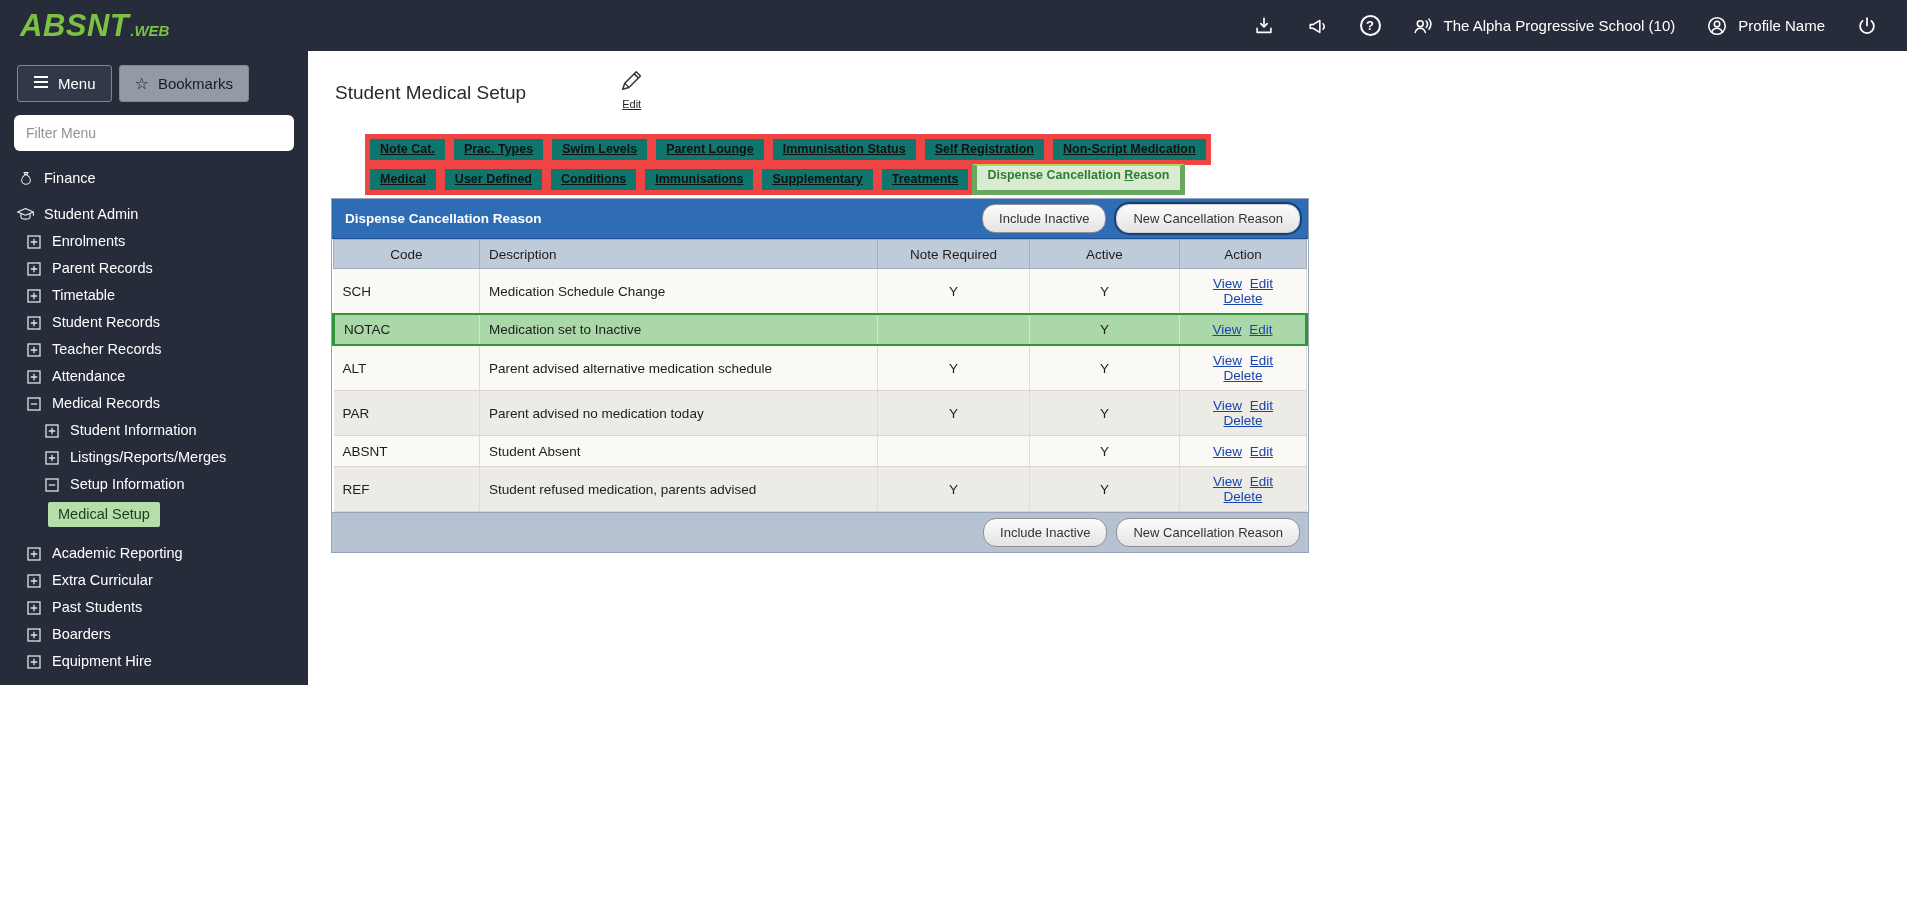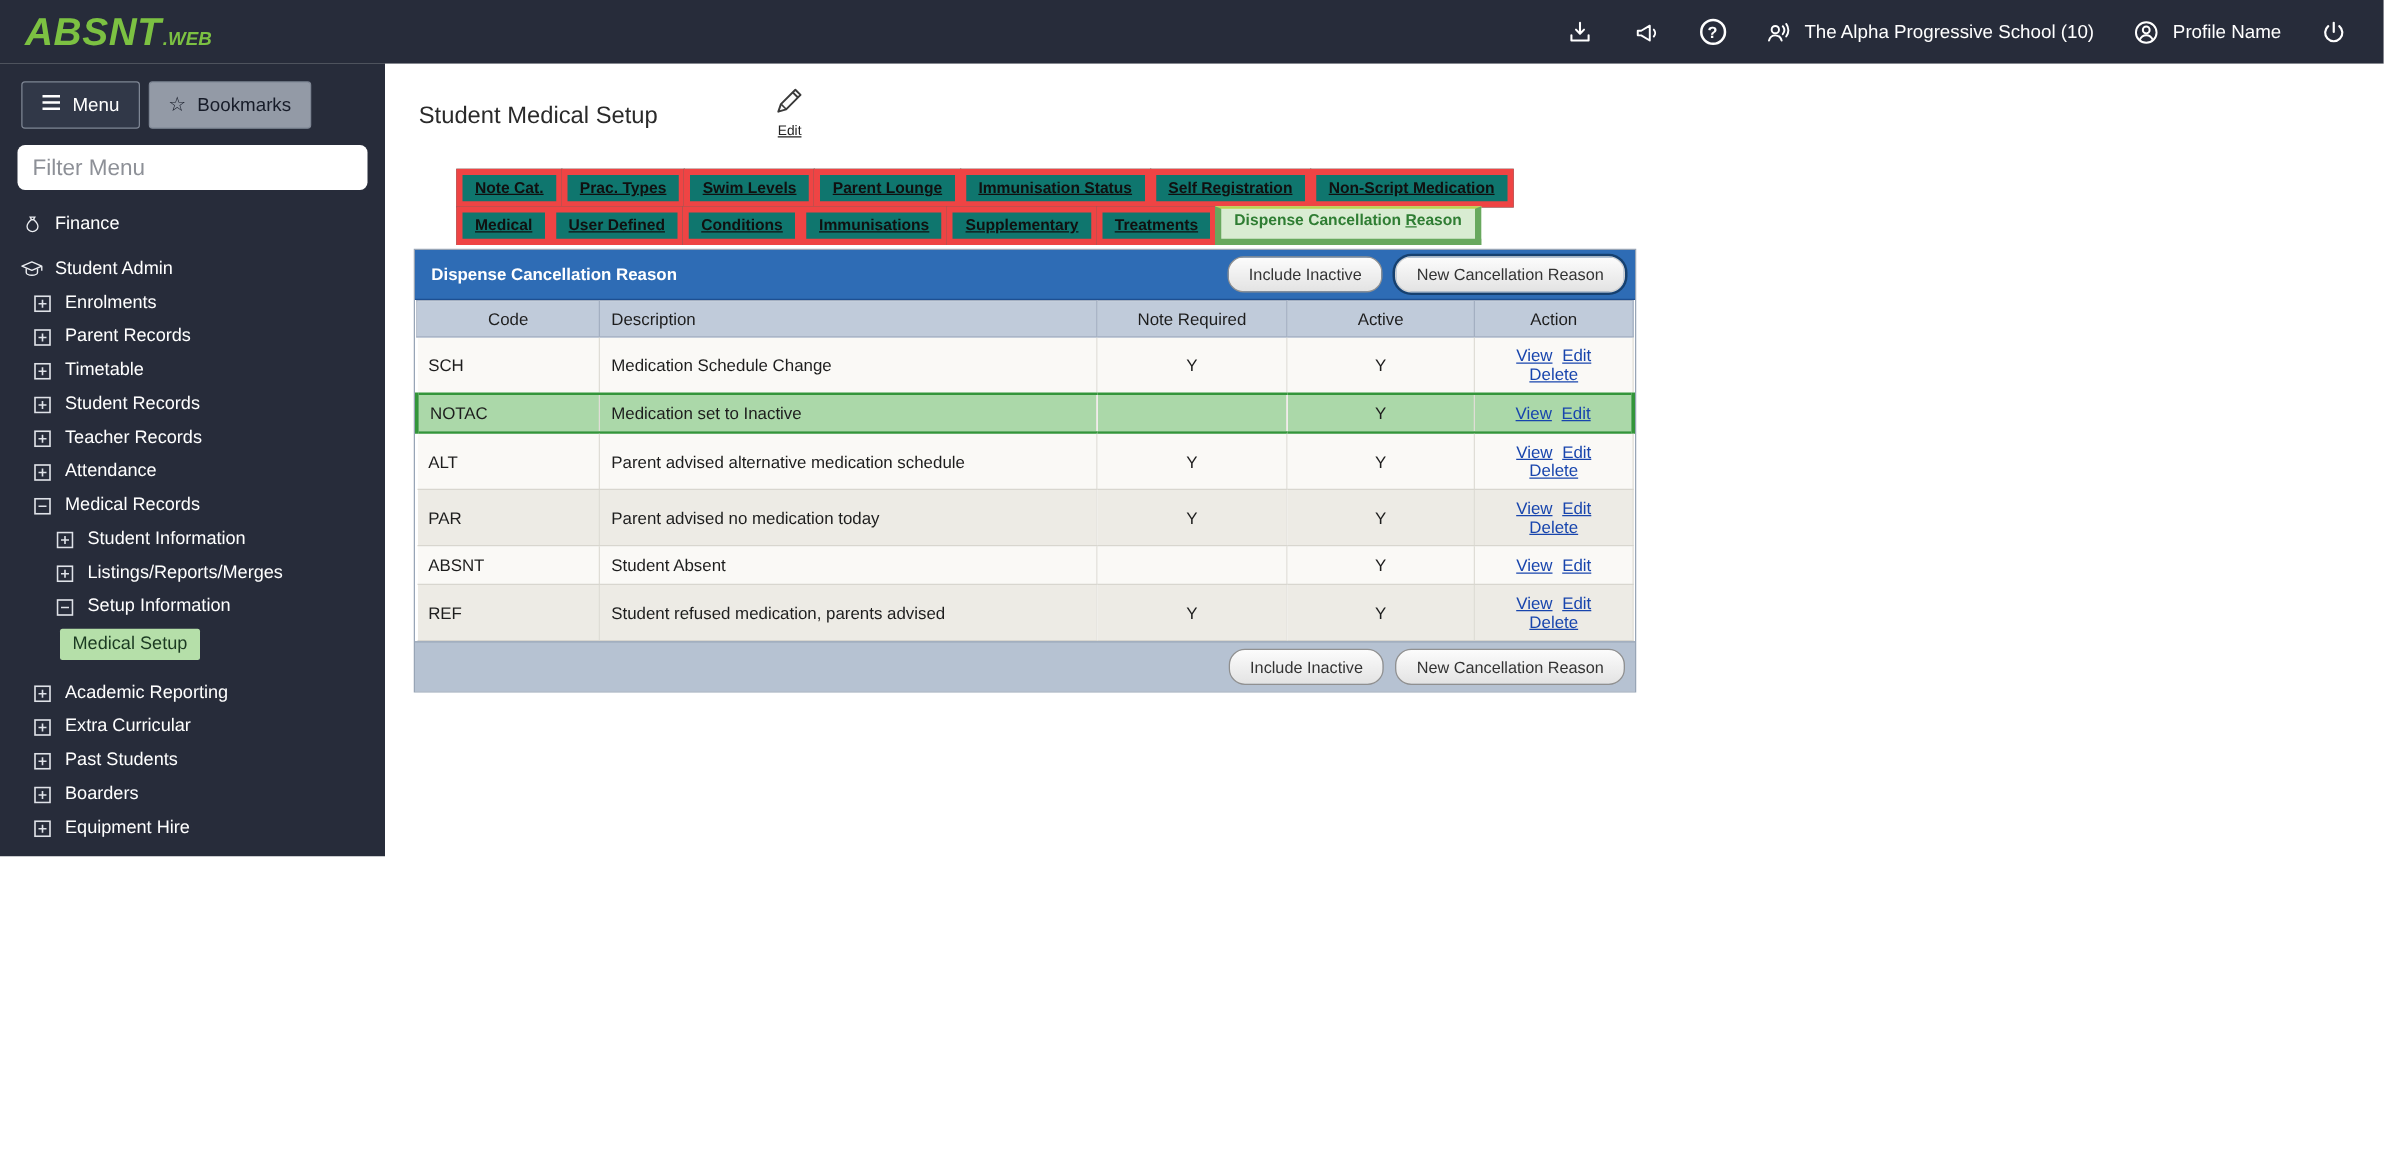--- a/index.html
+++ b/index.html
@@ -21,21 +21,21 @@
   .app{display:flex;height:634px}
 
   
   .sidebar{width:308px;background:#272c3a;flex:none;display:flex;flex-direction:column;overflow:hidden}
   .side-tabs{display:flex;gap:7px;padding:14px 0 0 17px}
   .side-tab{display:flex;align-items:center;gap:9px;font-size:15px;padding:9px 15px;border-radius:3px;cursor:pointer;white-space:nowrap}
   .menu-tab{background:#313848;border:1px solid #7e8694;color:#fff}
   .bookmarks-tab{background:#939aa6;border:1px solid #7e8694;color:#161b28}
   .star-glyph{font-size:16px;line-height:1;font-family:"DejaVu Sans",sans-serif}
   .filter-wrap{padding:13px 14px 4px}
-  .filter-input{width:100%;height:36px;border:none;border-radius:6px;padding:0 12px;font-size:18px;color:#333;font-family:inherit;outline:none}
+  .filter-input{width:100%;height:36px;border:none;border-radius:6px;padding:0 12px;font-size:14px;color:#333;font-family:inherit;outline:none}
   .filter-input::placeholder{color:#8d9097}
   .nav{padding:10px 0;color:#fff}
   .nav-item{display:flex;align-items:center;gap:9px;padding:4px 10px;font-size:14.5px;cursor:pointer;line-height:19px;white-space:nowrap}
   .nav-item.gap{margin-top:9px}
   .lvl0{padding-left:16px}
   .lvl1{padding-left:24px}
   .lvl2{padding-left:42px}
   .lvl3{padding-left:48px}
   .nav-icon{width:19px;min-width:19px;display:inline-flex;justify-content:center;align-items:center;line-height:1}
   .nav-item.active .nav-label{background:#b5dfa9;color:#1b3a22;padding:3px 10px;border-radius:2px}

